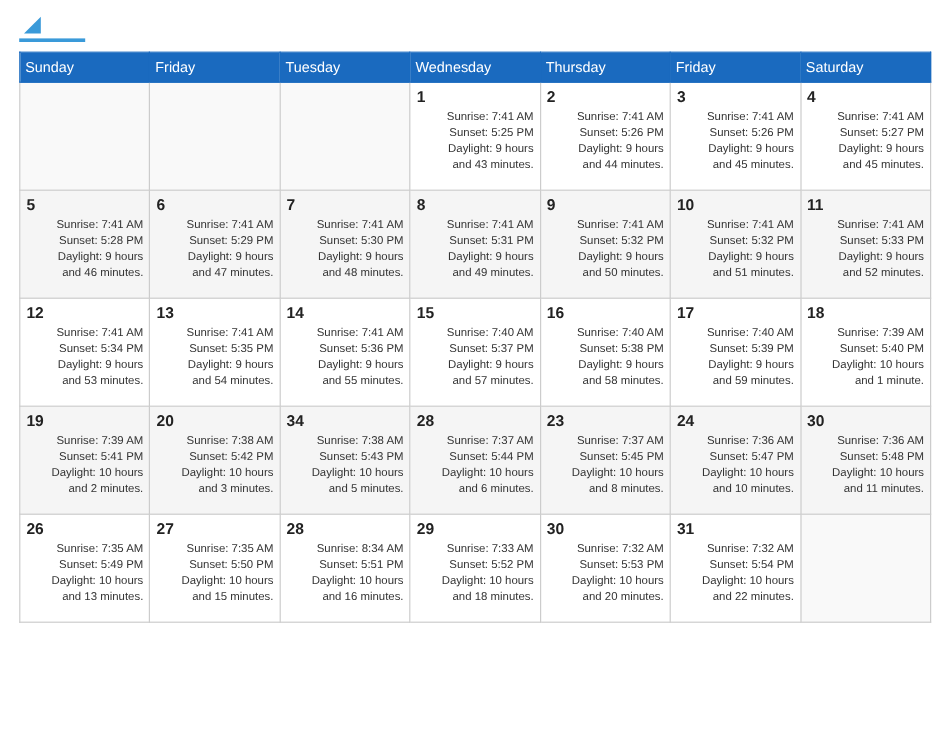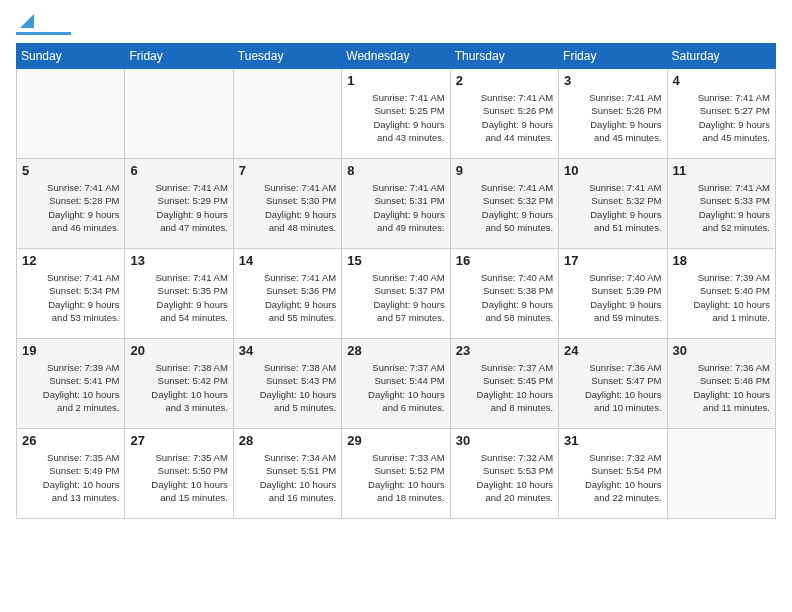--- a/index.html
+++ b/index.html
@@ -312,21 +312,21 @@
         </td>
         <td>
           <span class="day-num">27</span>
           <div class="cell-text" style="white-space: pre-line;">Sunrise: 7:35 AM
 Sunset: 5:50 PM
 Daylight: 10 hours
 and 15 minutes.</div>
         </td>
         <td>
           <span class="day-num">28</span>
-          <div class="cell-text" style="white-space: pre-line;">Sunrise: 7:34 AM
+          <div class="cell-text" style="white-space: pre-line;">Sunrise: 8:34 AM
 Sunset: 5:51 PM
 Daylight: 10 hours
 and 16 minutes.</div>
         </td>
         <td>
           <span class="day-num">29</span>
           <div class="cell-text" style="white-space: pre-line;">Sunrise: 7:33 AM
 Sunset: 5:52 PM
 Daylight: 10 hours
 and 18 minutes.</div>

